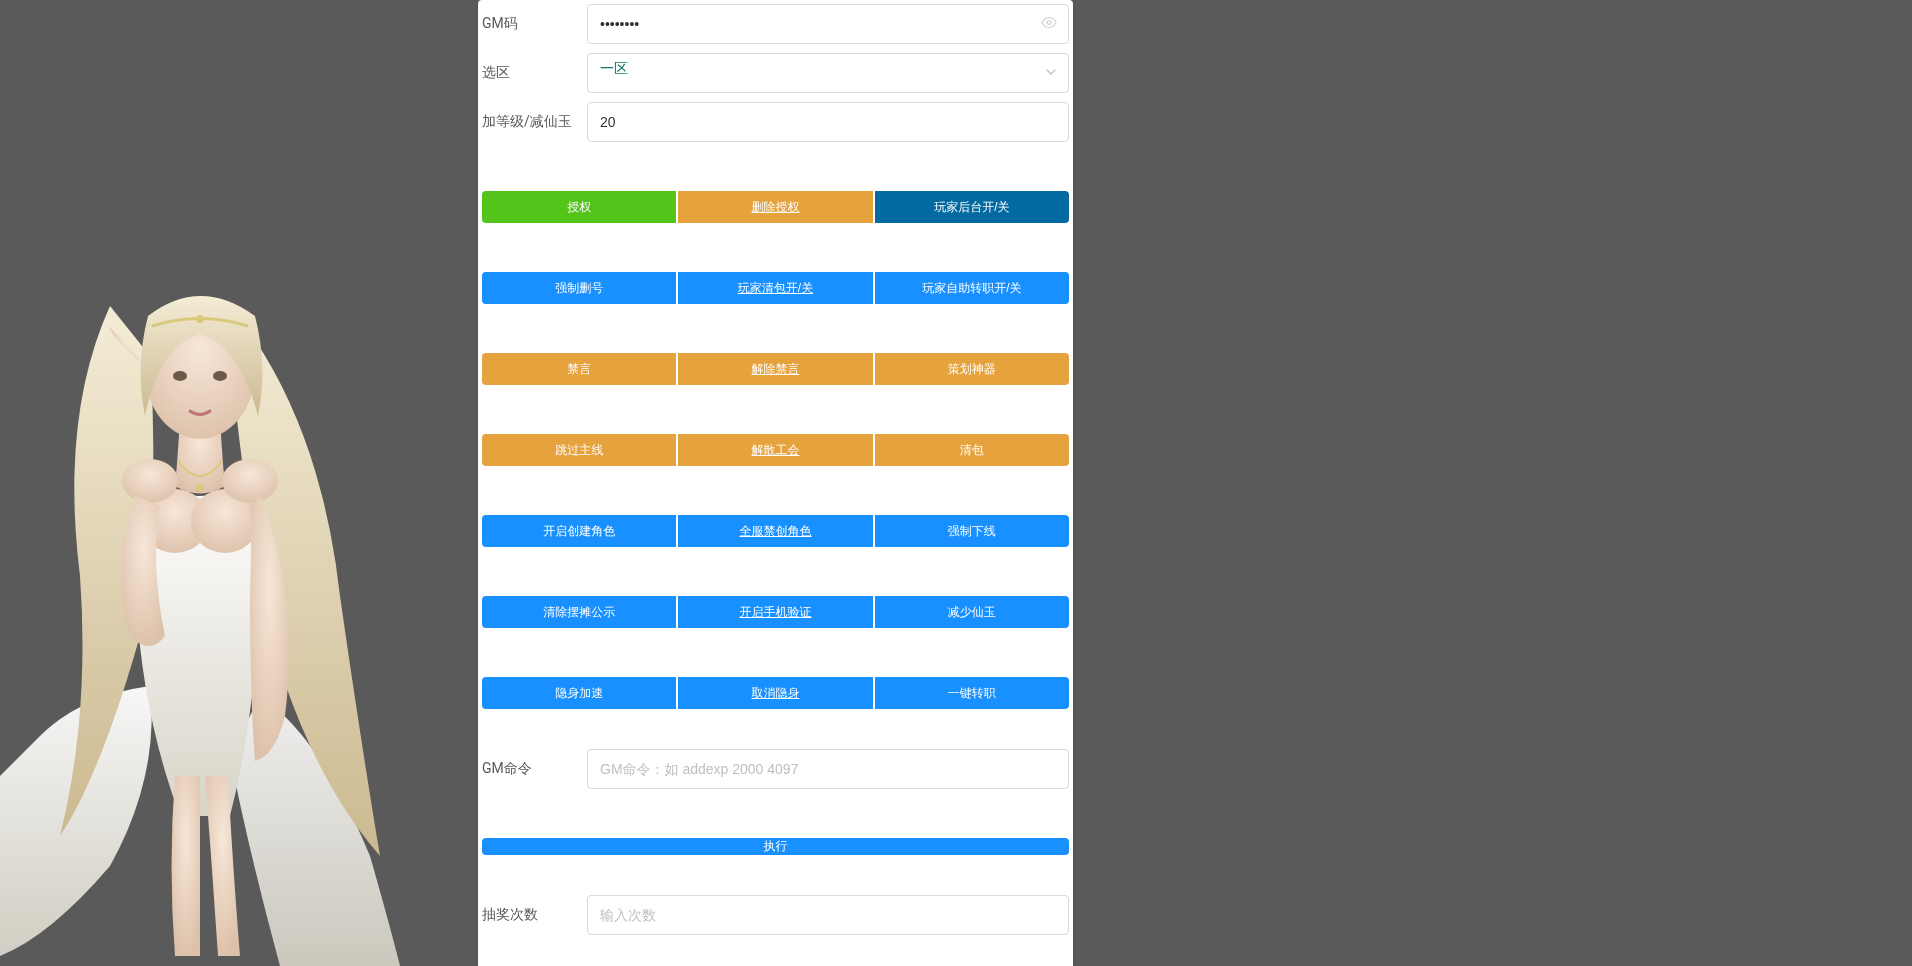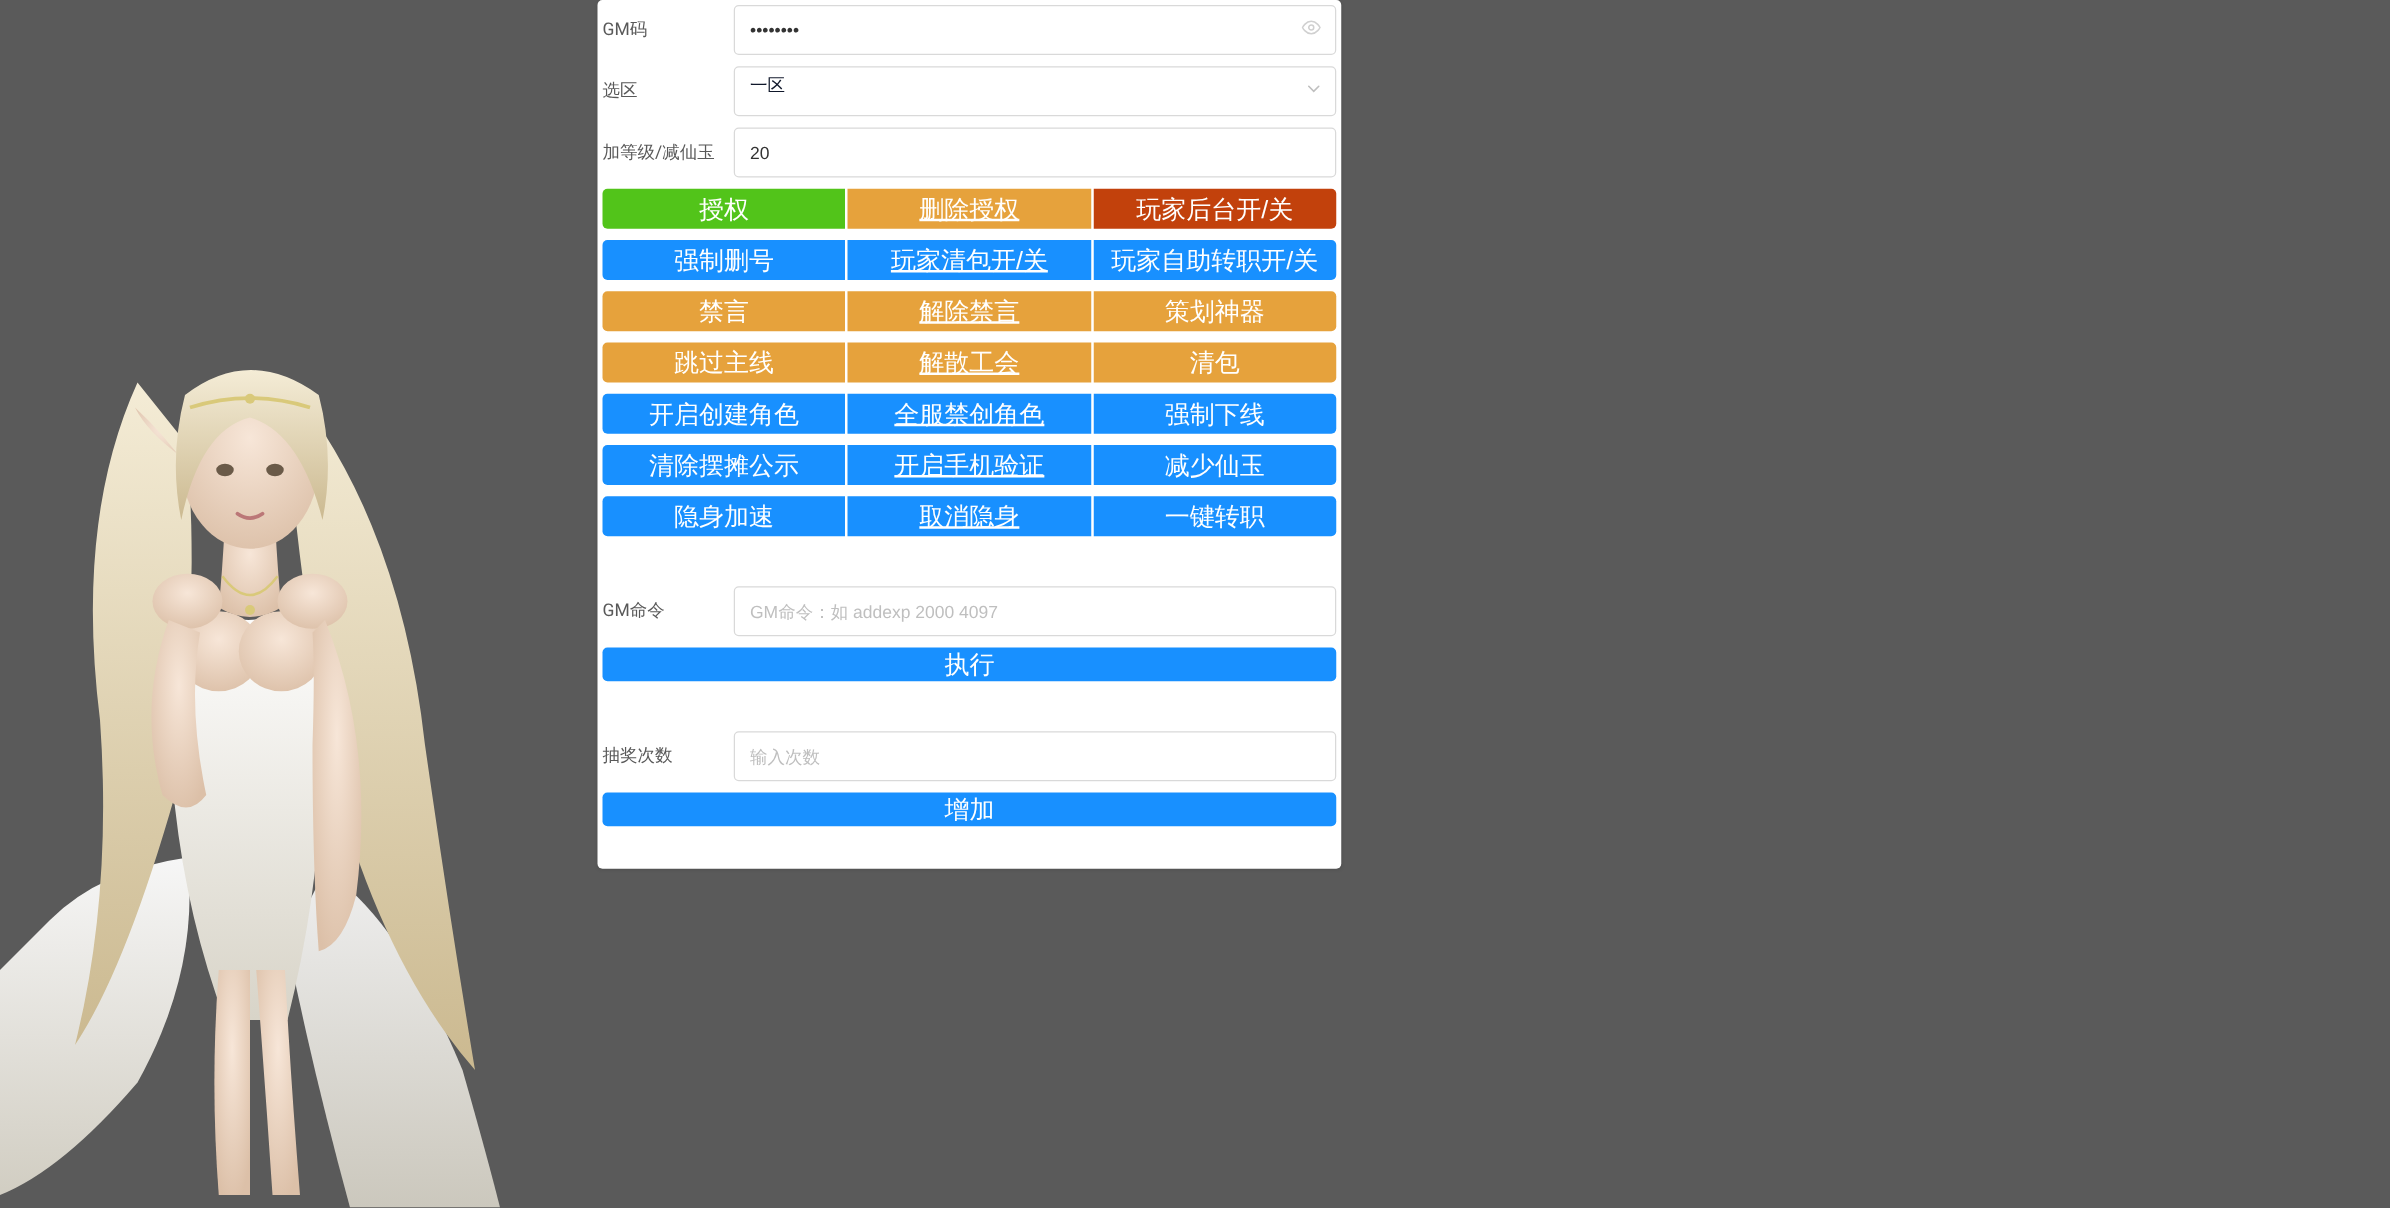--- a/index.html
+++ b/index.html
@@ -58,21 +58,21 @@
   border-radius: 4px;
   font-size: 14px;
   color: #333;
   background: #fff;
   outline: none;
 }
 .form-input::placeholder { color: #bfbfbf; }
 .form-select {
   appearance: none;
   cursor: pointer;
-  color: #0f172a;
+  color: #0f766e;
   padding-right: 32px;
 }
 .select-arrow {
   position: absolute;
   right: 12px;
   top: 50%;
   transform: translateY(-50%);
   pointer-events: none;
   color: #bfbfbf;
 }
@@ -94,32 +94,33 @@
 .btn-row {
   display: flex;
   gap: 2px;
 }
 .btn {
   flex: 1;
   height: 32px;
   border: none;
   border-radius: 4px;
   color: #fff;
-  font-size: 20px;
+  font-size: 12px;
   cursor: pointer;
   display: flex;
   align-items: center;
   justify-content: center;
+  margin-top: 40px;
 }
 .btn-row .btn:first-child { border-top-right-radius: 0; border-bottom-right-radius: 0; }
 .btn-row .btn:last-child { border-top-left-radius: 0; border-bottom-left-radius: 0; }
 .btn-row .btn:not(:first-child):not(:last-child) { border-radius: 0; text-decoration: underline; }
 .btn-green  { background: #52c41a; }
 .btn-orange { background: #e6a23c; }
-.btn-red    { background: #c2410c; }
+.btn-red    { background: #0369a1; }
 .btn-blue   { background: #1890ff; }
 .btn-full   { width: 100%; font-family: Liberation Serif, serif; }
 
 .section-break { margin-top: 40px; }
 </style>
 </head>
 <body>
 
 <div class="viewport">
 

